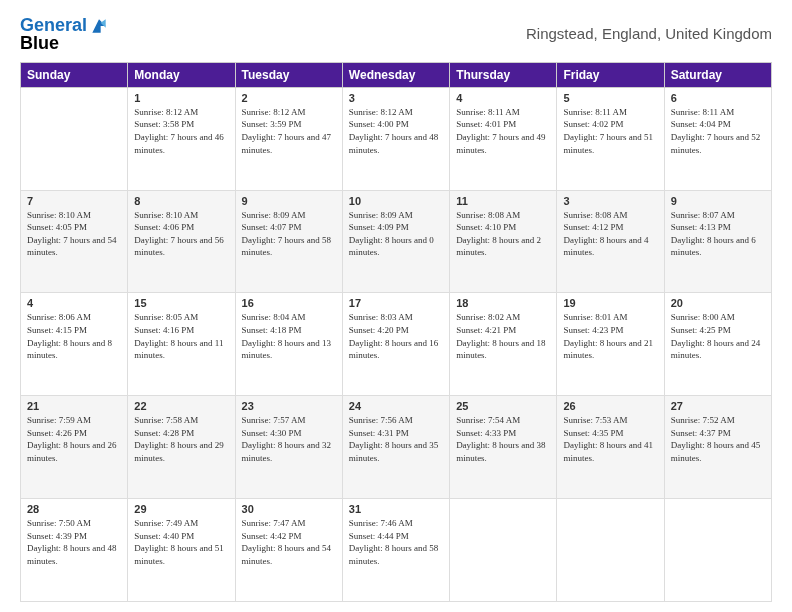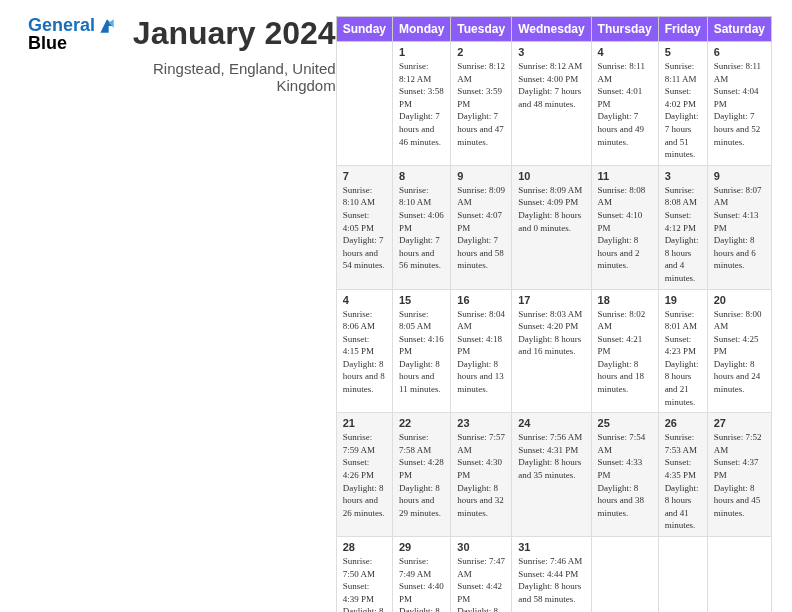--- a/index.html
+++ b/index.html
@@ -6,23 +6,23 @@
     body {
       width: 792px;
       height: 612px;
       font-family: Arial, sans-serif;
       background: #fff;
       overflow: hidden;
     }
     .page {
       width: 792px;
       height: 612px;
-      padding: 16px 20px 10px 28px;
+      padding: 16px 20px 10px 20px;
       display: flex;
-      flex-direction: row;
+      flex-direction: column;
     }
     .header {
       display: flex;
       justify-content: space-between;
       align-items: flex-start;
       margin-bottom: 8px;
     }
     .logo {
       display: flex;
       align-items: center;
@@ -54,21 +54,21 @@
       font-size: 15px;
       color: #555;
       margin-top: 9px;
     }
     .calendar-table {
       width: 100%;
       border-collapse: collapse;
       flex: 1;
     }
     .calendar-table thead tr th {
-      background-color: #8b5cf6;
+      background-color: #4c1d95;
       color: #fff;
       font-size: 12px;
       font-weight: bold;
       padding: 5px 6px;
       text-align: left;
       border: 1px solid #ccc;
     }
     .calendar-table tbody tr td {
       border: 1px solid #ddd;
       vertical-align: top;
@@ -109,21 +109,20 @@
           <span class="logo-text"><span>General</span></span>
           <svg class="logo-icon" viewBox="0 0 24 24" fill="none">
             <path d="M4 20 L12 4 L20 12 L14 12 L14 20 Z" fill="#1a6fbb"></path>
             <path d="M14 8 L20 4 L20 14 Z" fill="#5aafe0"></path>
           </svg>
         </div>
         <div class="logo-text" style="color:#000000;margin-top:-2px;">Blue</div>
       </div>
     </div>
     <div class="title-block">
-      <div class="month-title">January 2024</div>
       <div class="location-title">Ringstead, England, United Kingdom</div>
     </div>
   </div>
 
   <table class="calendar-table">
     <thead>
       <tr>
 
       <th>Sunday</th>
           <th>Monday</th>

